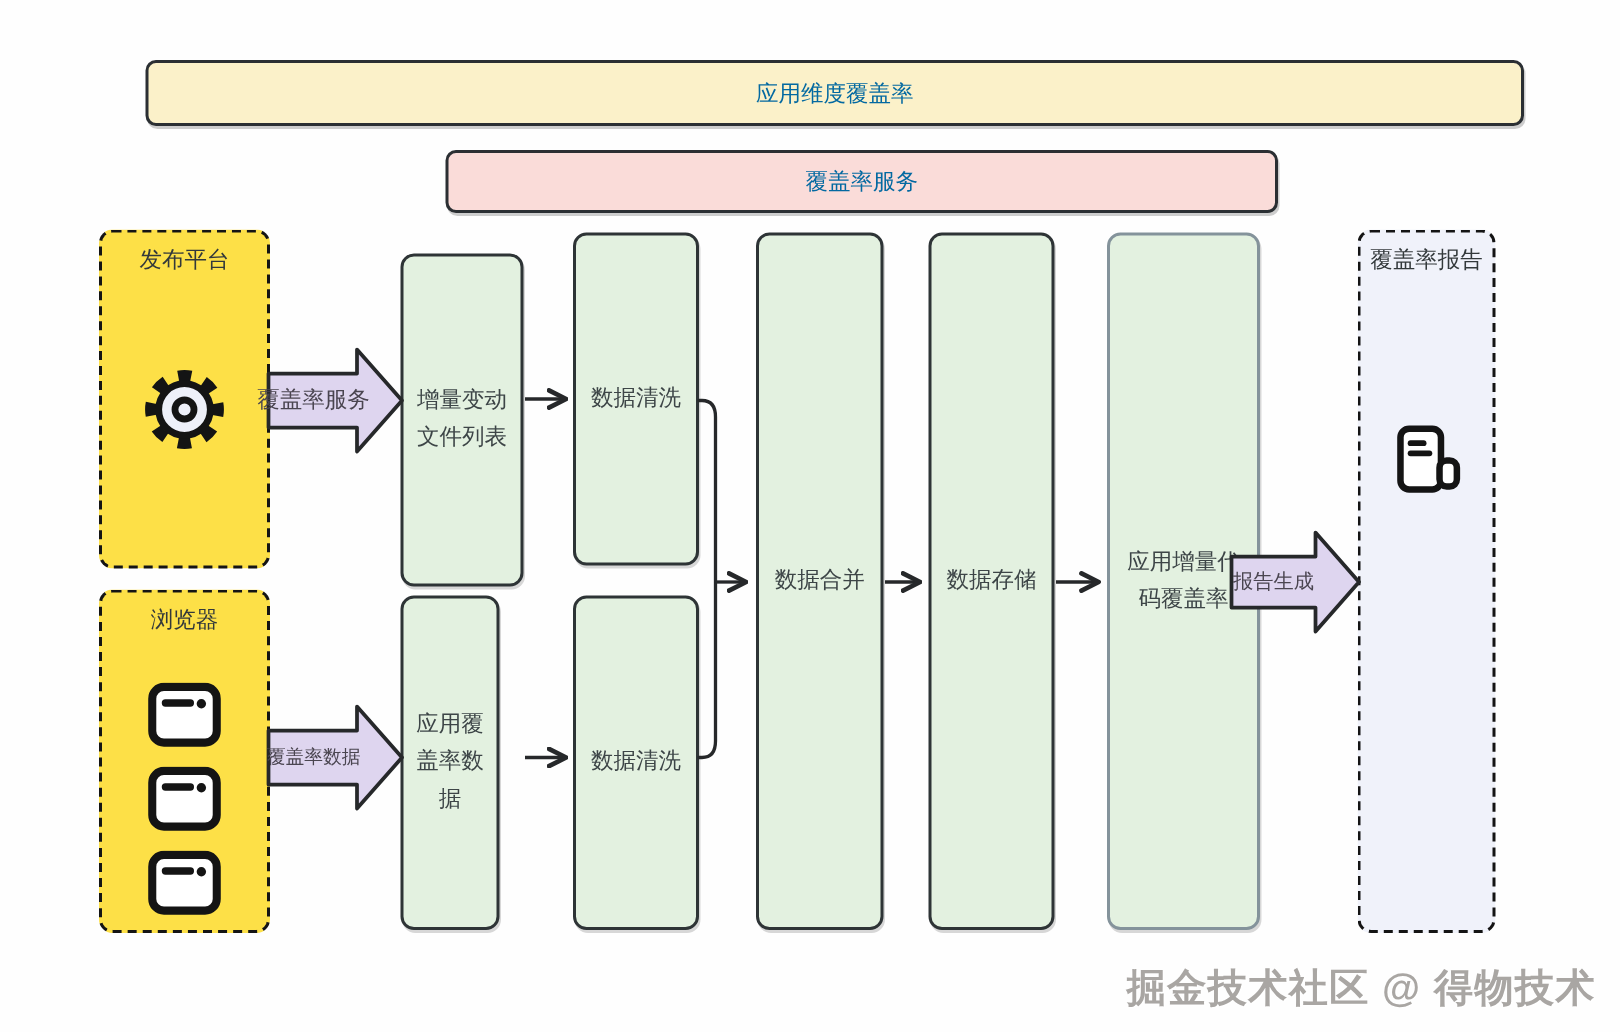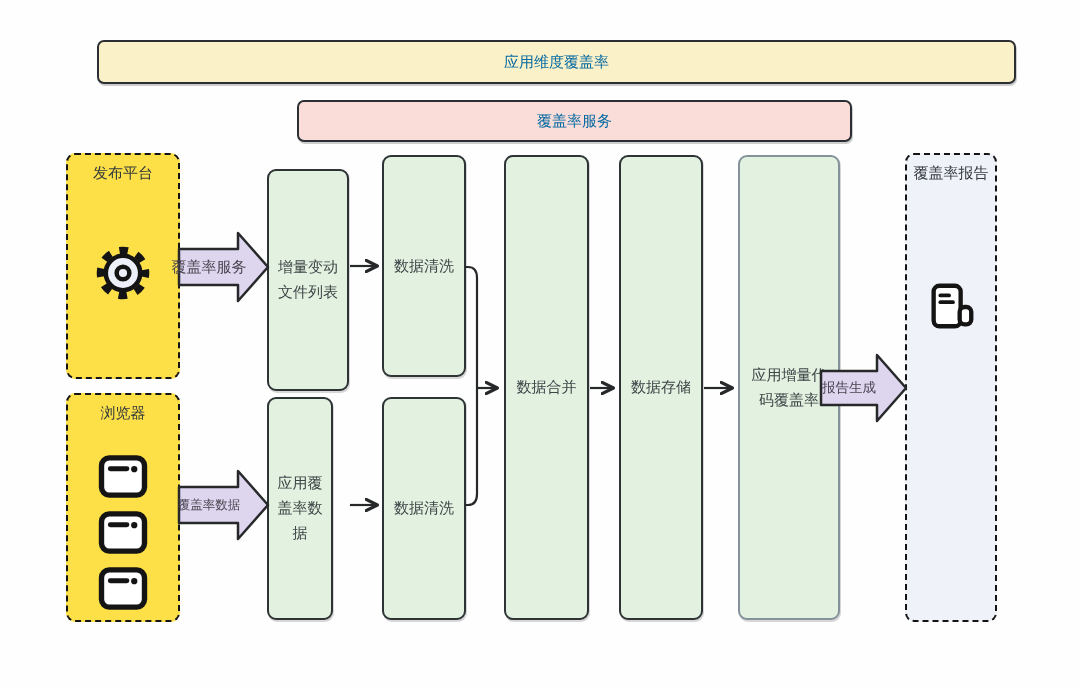--- a/index.html
+++ b/index.html
@@ -140,13 +140,14 @@
     <path d="M 466 267 L 468 267 Q 477 267 477 278 L 477 388 M 466 505 L 468 505 Q 477 505 477 494 L 477 388" fill="none" stroke="#26282a" stroke-width="2.2" stroke-linecap="round"></path>
     <line x1="477" y1="388" x2="496" y2="388" stroke="#26282a" stroke-width="2.2" marker-end="url(#ah)"></line>
     <line x1="590" y1="388" x2="612" y2="388" stroke="#26282a" stroke-width="2.2" marker-end="url(#ah)"></line>
     <line x1="704" y1="388" x2="731" y2="388" stroke="#26282a" stroke-width="2.2" marker-end="url(#ah)"></line>
   </svg>
 
   <div class="arrow-label lbl-codediff">覆盖率服务</div>
   <div class="arrow-label lbl-covdata">覆盖率数据</div>
   <div class="arrow-label lbl-report">报告生成</div>
 
+  <div class="watermark">掘金技术社区 @ 得物技术</div>
 </div>
 
 </body></html>

